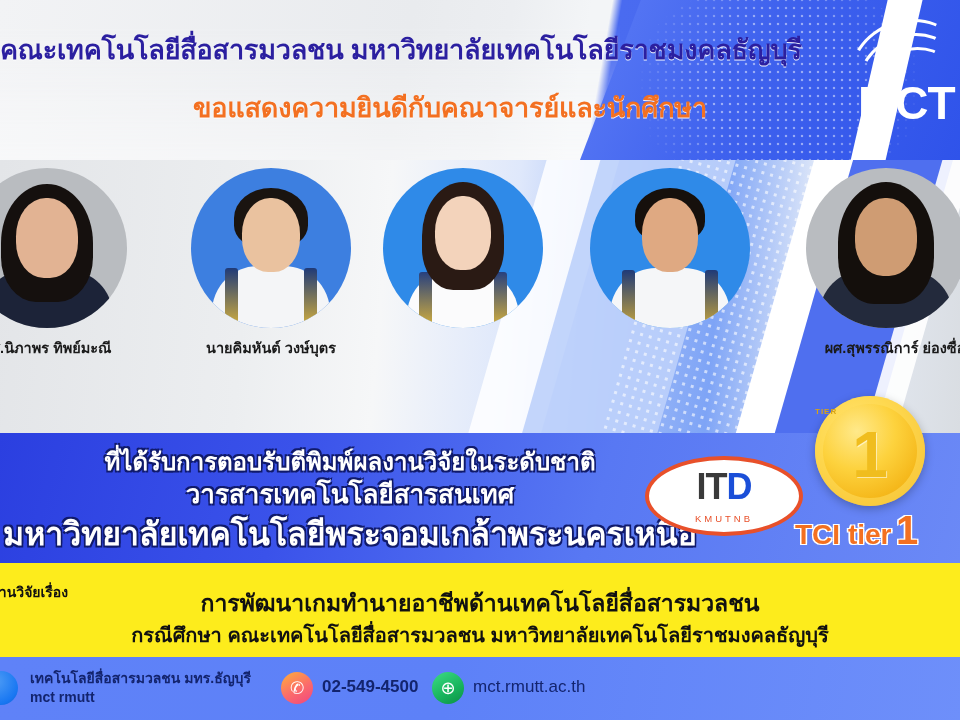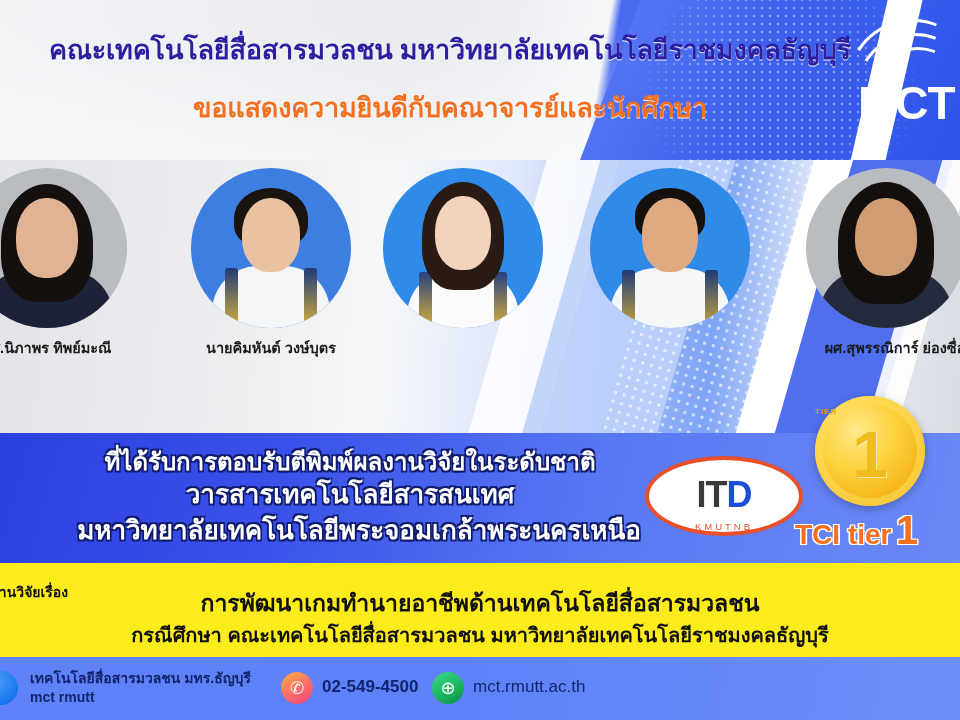--- a/index.html
+++ b/index.html
@@ -63,21 +63,21 @@
     border-color:#fff transparent transparent transparent;
   }
   .mct-logo .swoosh span:nth-child(1){left:-6px;top:6px;width:108px;height:88px;transform:rotate(-18deg);}
   .mct-logo .swoosh span:nth-child(2){left:2px;top:20px;width:96px;height:76px;transform:rotate(-18deg);}
   .mct-logo .swoosh span:nth-child(3){left:10px;top:34px;width:84px;height:64px;transform:rotate(-18deg);}
   .mct-logo .mct-text{
     position:absolute;left:8px;top:62px;font-size:46px;font-weight:bold;letter-spacing:-1px;
     font-family:"Liberation Sans",sans-serif;
   }
   .head-line1{
-    position:absolute;left:0;top:28px;width:900px;text-align:center;
+    position:absolute;left:0;top:28px;width:900px;text-align:left;
     font-size:27px;font-weight:bold;color:#2b1fa0;letter-spacing:-.2px;
     text-shadow:0 1px 0 rgba(255,255,255,.9);
   }
   .head-line2{
     position:absolute;left:0;top:86px;width:900px;text-align:center;
     font-size:27px;font-weight:bold;color:#f37021;letter-spacing:-.2px;
     text-shadow:0 1px 0 rgba(255,255,255,.9);
   }
 
   
@@ -120,25 +120,25 @@
     position:absolute;left:0;top:433px;width:960px;height:130px;overflow:hidden;
     background:linear-gradient(105deg,#2b3fe0 0%,#3a52ea 30%,#5878f3 62%,#6b89f6 100%);
   }
   .journal .jtext{
     position:absolute;left:0;top:14px;width:700px;text-align:center;color:#ffffff;
     font-weight:bold;line-height:1.22;
     text-shadow:-1.6px -1.6px 0 #101a6a,1.6px -1.6px 0 #101a6a,-1.6px 1.6px 0 #101a6a,1.6px 1.6px 0 #101a6a;
   }
   .jl1{font-size:24px;}
   .jl2{font-size:26px;}
-  .jl3{font-size:26px;margin-left:9px;}
+  .jl3{font-size:32px;}
   .itd{
     position:absolute;left:645px;top:23px;width:150px;height:72px;
     background:#ffffff;border-radius:50%;border:4px solid #e8502a;
-    display:flex;flex-direction:column;align-items:center;justify-content:flex-end;
+    display:flex;flex-direction:column;align-items:center;justify-content:center;
   }
   .itd .letters{font-size:36px;font-weight:bold;line-height:1;letter-spacing:-1px;}
   .itd .letters .i{color:#3a3a3a;}
   .itd .letters .t{color:#3a3a3a;}
   .itd .letters .d{color:#1b4fd8;}
   .itd .kmutnb{font-size:9.5px;font-weight:normal;color:#e8502a;letter-spacing:3px;margin-top:8px;}
   .medal{
     position:absolute;left:815px;top:396px;width:110px;height:110px;border-radius:50%;
     background:radial-gradient(circle at 38% 32%, #ffe98a 0%, #fdd23d 38%, #f5b81b 68%, #e0a310 100%);
     box-shadow:0 3px 10px rgba(0,0,0,.25), inset 0 0 0 8px rgba(255,223,97,.55);

